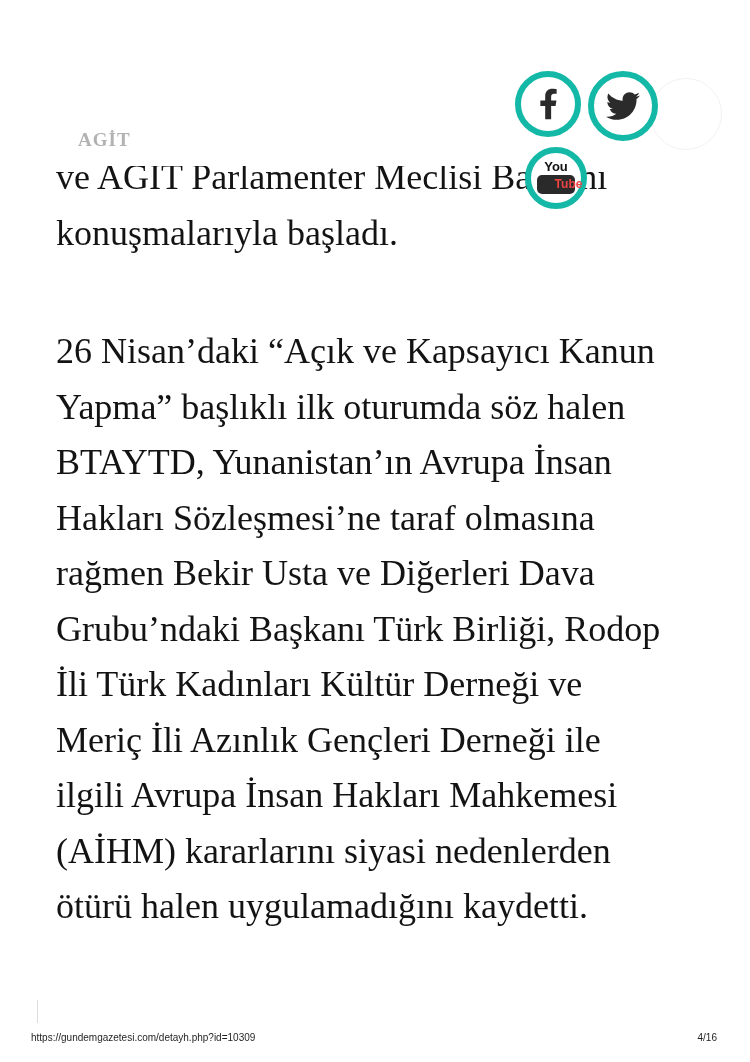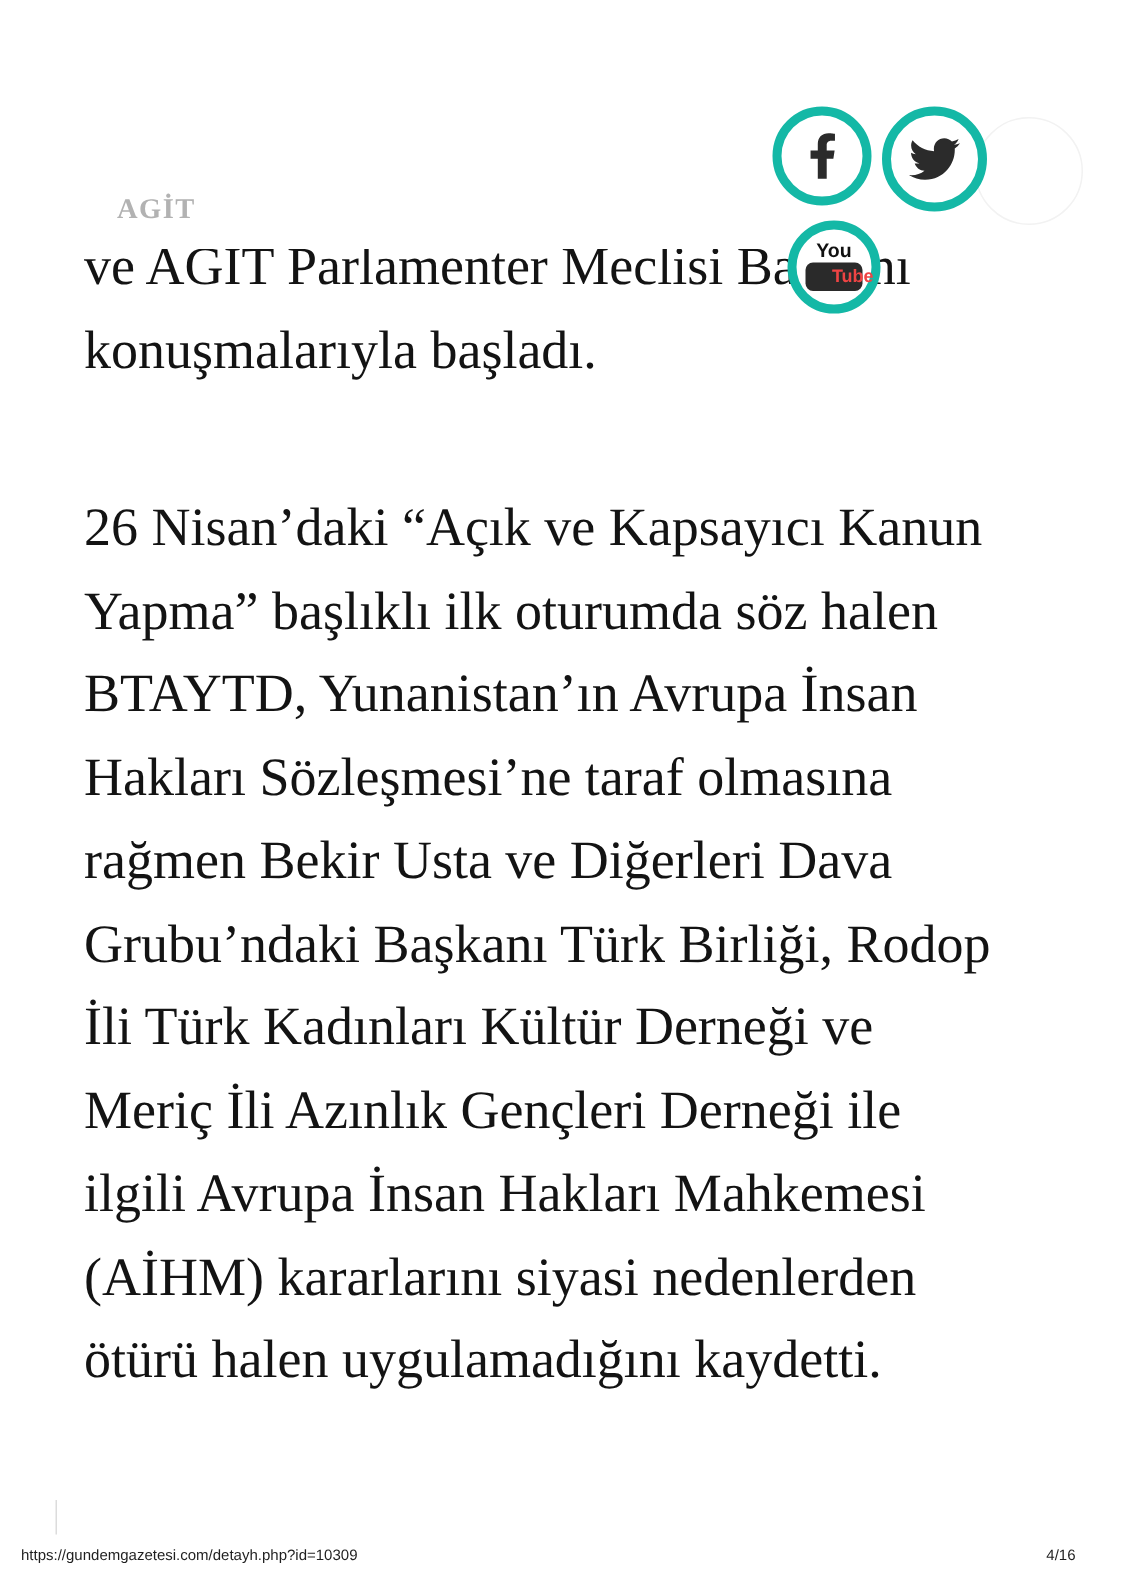--- a/index.html
+++ b/index.html
@@ -58,21 +58,21 @@
     font-weight: bold; font-size: 13px; color: #111111; line-height: 14px;
   }
   #yt-tube-badge {
     margin-top: 1px; width: 38px; height: 19px; background: #2a2a2a;
     border-radius: 5px; color: #ef4444; font-family: "Liberation Sans", sans-serif;
     font-weight: bold; font-size: 12px; display: flex; align-items: center;
     justify-content: center; line-height: 19px; padding-left: 25px;
   }
 
   
-  #print-url  { left: 14px; top: 1032px; }
+  #print-url  { left: 31px; top: 1032px; }
   #print-page { right: 33px; top: 1032px; left: auto; }
   #scroll-artifact {
     position: absolute; left: 37px; top: 1000px; width: 1px; height: 23px;
     background: #dcdcdc; z-index: 1;
   }
 </style>
 </head>
 <body>
 
 <div id="page">

